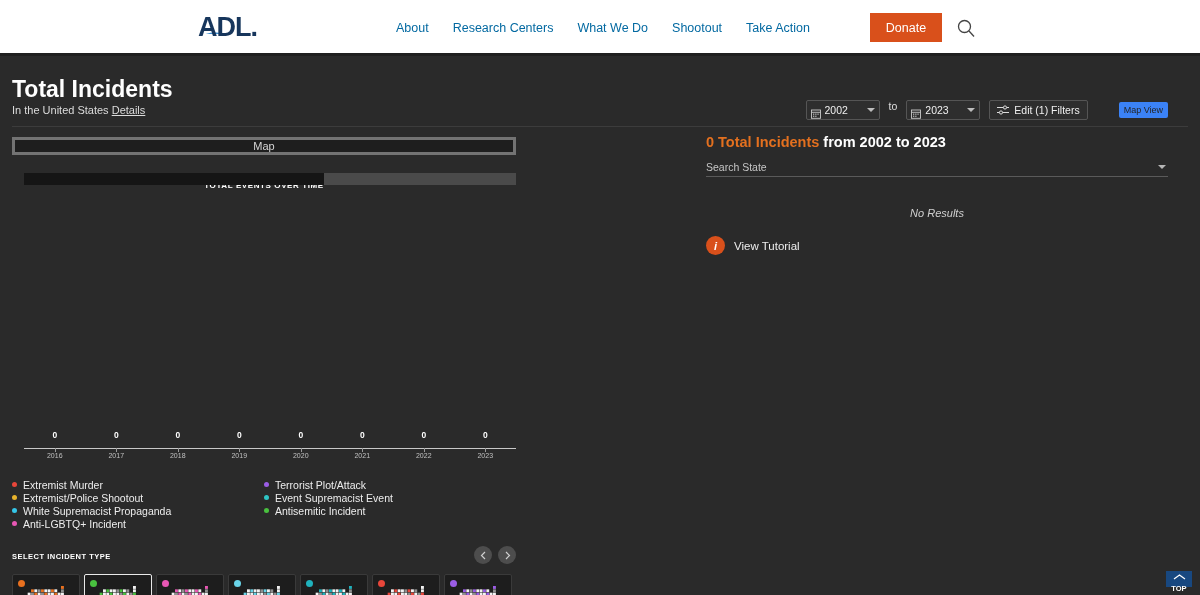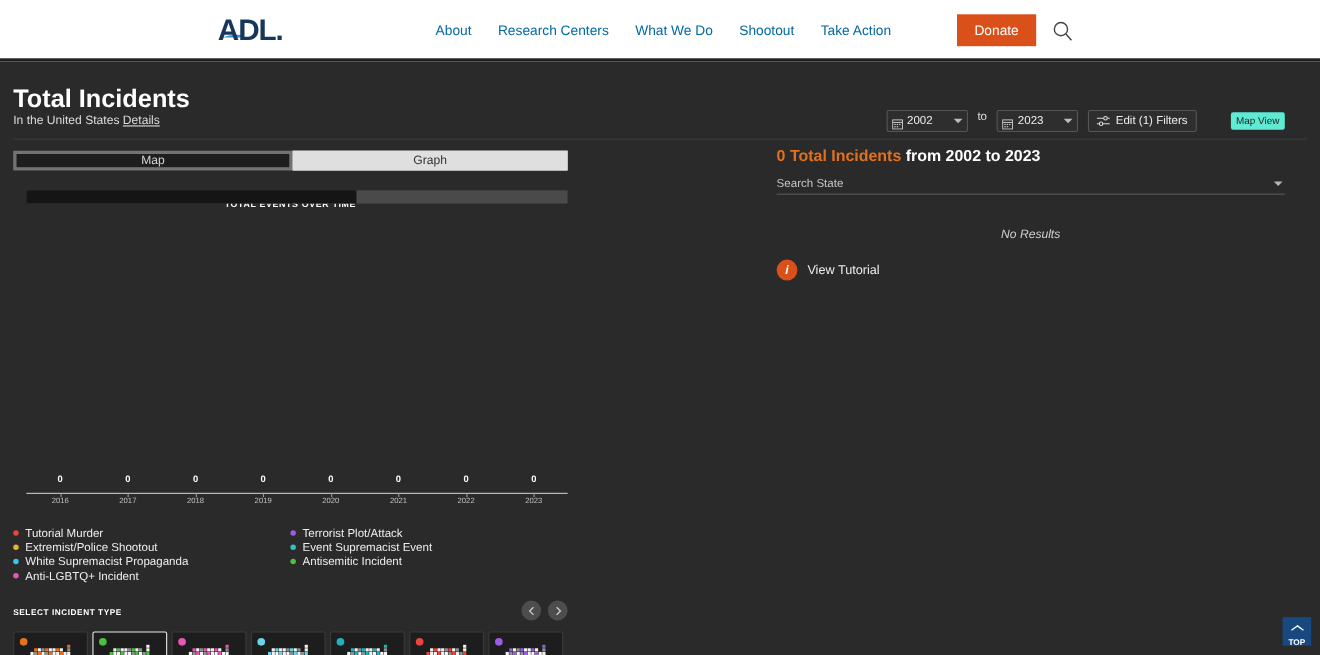--- a/index.html
+++ b/index.html
@@ -81,21 +81,21 @@
     border-top: 4px solid #bdbdbd;
   }
   .to-label { font-size: 10.5px; color: #dedede; }
   .filters-btn {
     height: 20px; border: 1px solid #555; background: #2e2e2e;
     border-radius: 2px; display: flex; align-items: center; gap: 5px;
     padding: 0 7px; cursor: pointer;
   }
   .filters-btn span { font-size: 10.5px; color: #efefef; white-space: nowrap; }
   .map-view-badge {
-    height: 16px; background: #5eead4; color: #242424;
+    height: 16px; background: #3b82f6; color: #242424;
     font-size: 9px; display: flex; align-items: center;
     padding: 0 5px; border-radius: 2px; margin-left: 22px;
     align-self: flex-start; margin-top: 2px; cursor: pointer;
   }
 
   
   .left-col { position: absolute; left: 12px; top: 137px; width: 504px; }
   .tabs { display: flex; height: 18px; }
   .tab {
     flex: 1; font-size: 11px;
@@ -207,21 +207,21 @@
   .info-ico {
     width: 19px; height: 19px; border-radius: 50%; background: #d9501b;
     color: #fff; font-size: 11px; font-style: italic; font-weight: bold;
     display: flex; align-items: center; justify-content: center;
   }
   .tutorial-txt { font-size: 11.5px; color: #ededed; }
 
   
   .to-top {
     position: absolute; right: 8px; bottom: 8px;
-    width: 26px; height: 26px; background: #184880;
+    width: 26px; height: 16px; background: #184880;
     display: flex; flex-direction: column; align-items: center;
     justify-content: center; cursor: pointer;
   }
   .to-top .lbl { font-size: 7.5px; font-weight: bold; color: #fff; }
 </style>
 </head>
 <body>
 
 <div class="topnav">
   <div class="logo-swoosh">
@@ -303,21 +303,20 @@
     <span>Edit (1) Filters</span>
   </div>
 
   <div class="map-view-badge">Map View</div>
 </div>
 
 <div class="left-col">
 
   <div class="tabs">
     <div class="tab inactive">Map</div>
-    <div class="tab active">Graph</div>
   </div>
 
   <div class="chart-title">TOTAL EVENTS OVER TIME</div>
 
   <div class="chart-area">
     <svg width="504" height="240"></svg>
   </div>
 
   <div class="axis-wrap">
     <div class="axis-line"></div>
@@ -350,21 +349,21 @@
   </div>
 
   <div class="brush">
     <div class="brush-sel" id="brush-sel" style="width: 61%;"></div>
   </div>
 
   <div class="legend">
     <div class="legend-col">
       <div class="legend-item">
         <span class="lg-dot" style="background:#e8463a"></span>
-        <span class="lg-txt">Tutorial Murder</span>
+        <span class="lg-txt">Extremist Murder</span>
       </div>
       <div class="legend-item">
         <span class="lg-dot" style="background:#e8b32c"></span>
         <span class="lg-txt">Extremist/Police Shootout</span>
       </div>
       <div class="legend-item">
         <span class="lg-dot" style="background:#35c6e8"></span>
         <span class="lg-txt">White Supremacist Propaganda</span>
       </div>
       <div class="legend-item">

